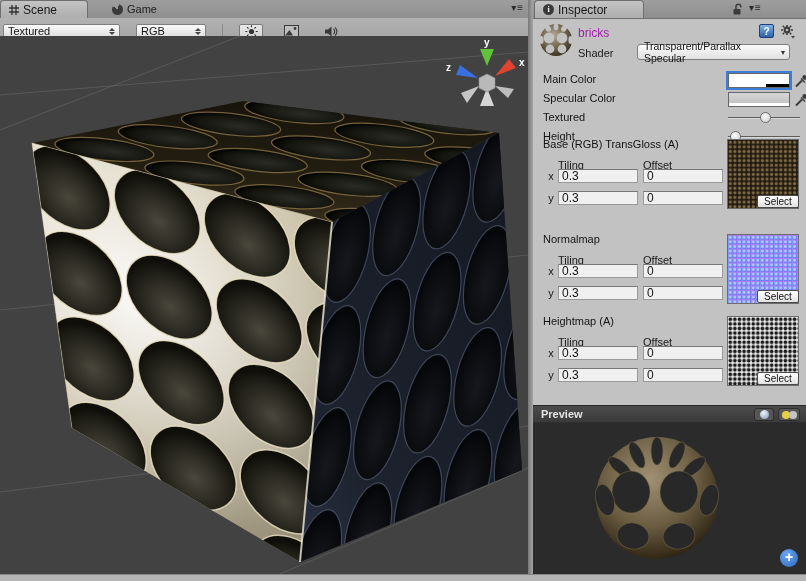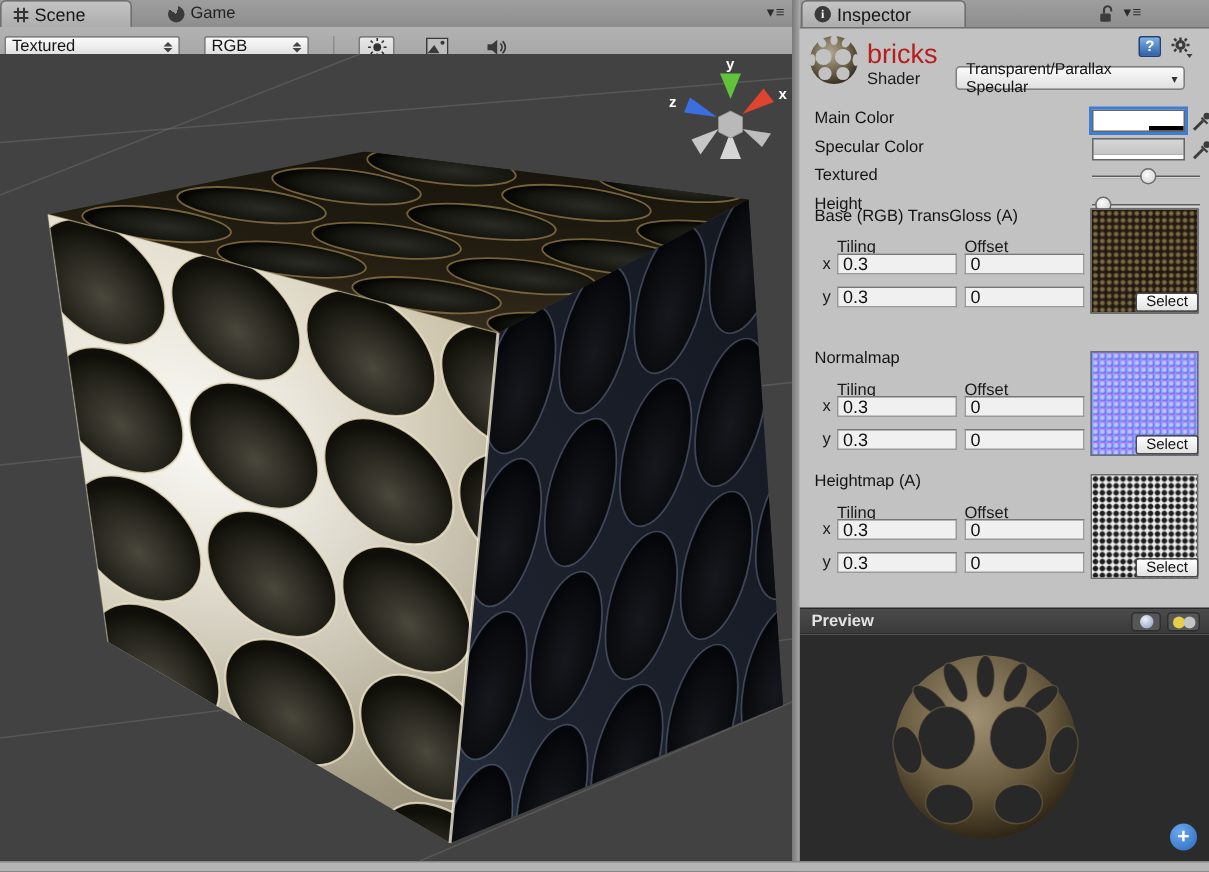--- a/index.html
+++ b/index.html
@@ -36,21 +36,21 @@
     border-top-color:#6f6f6f;border-radius:8px;display:flex;align-items:center;padding:0 6px;gap:2px;}
   .searchbox input{flex:1;border:none;background:transparent;outline:none;font-size:11px;color:#333;
     font-family:"Liberation Sans",sans-serif;}
   .viewport{position:absolute;left:0;top:36px;width:528px;height:538px;background:#424242;}
   
   .divider{position:absolute;left:528px;top:0;width:5px;height:581px;
     background:linear-gradient(90deg,#787878,#a5a5a5);z-index:30;}
   .insp{position:absolute;left:533px;top:0;width:273px;height:581px;background:#c2c2c2;}
   .insp-body{position:absolute;left:0;top:18px;width:273px;height:385px;}
   .mat-ball{position:absolute;left:5px;top:4px;}
-  .mat-name{position:absolute;left:45px;top:8px;font-size:18px;color:#b91c1c;}
+  .mat-name{position:absolute;left:45px;top:8px;font-size:12px;color:#a21caf;}
   .shader-lab{position:absolute;left:45px;top:29px;color:#1a1a1a;}
   .shader-dd{position:absolute;left:104px;top:26px;width:153px;height:16px;
     background:linear-gradient(#fbfbfb,#e0e0e0);border:1px solid #7e7e7e;border-radius:3px;
     box-sizing:border-box;font-size:10.5px;color:#141414;display:flex;align-items:center;padding:0 12px 0 6px;}
   .shader-dd .car{position:absolute;right:4px;top:3px;font-size:8px;color:#333;}
   .hdr-ico{position:absolute;top:6px;}
   .help-ico{left:226px;width:15px;height:14px;border-radius:2px;
     background:linear-gradient(#7fb2e8,#2e62aa);border:1px solid #1d4077;box-sizing:border-box;
     color:#fff;font-weight:bold;font-size:10px;display:flex;align-items:center;justify-content:center;}
   .gear-ico{left:247px;}

